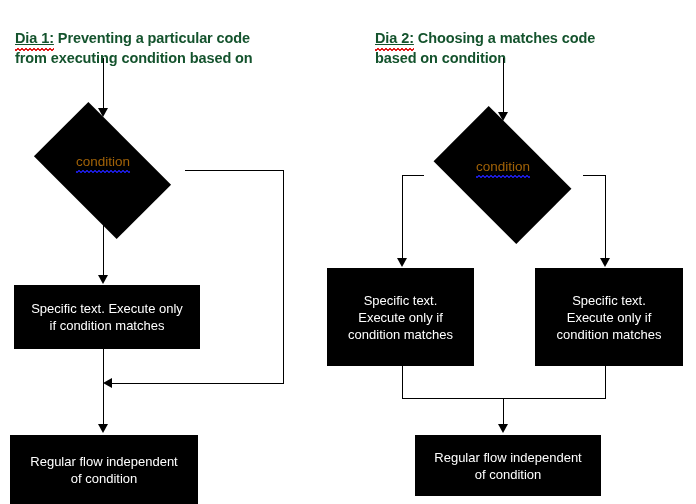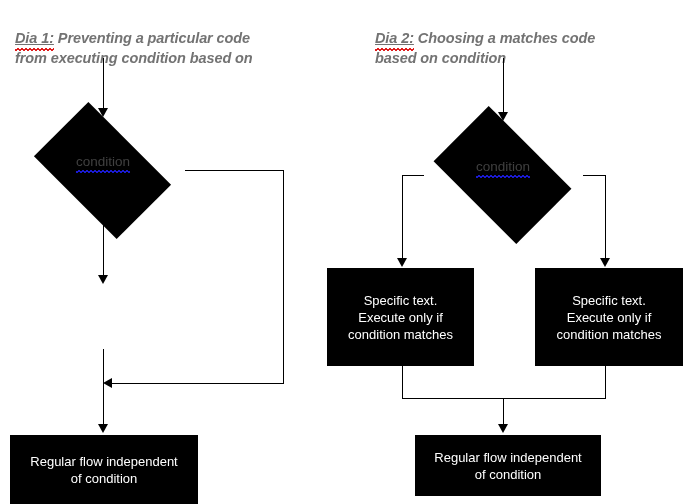--- a/index.html
+++ b/index.html
@@ -17,24 +17,23 @@
     width: 696px;
     height: 504px;
     background: #ffffff;
     overflow: hidden;
   }
 
   
   .title {
     position: absolute;
     font-weight: bold;
-    font-style: italic;
     font-size: 14.5px;
     line-height: 20px;
-    color: #737373;
+    color: #14532d;
     letter-spacing: -0.1px;
     white-space: pre-line;
   }
   .title .lead {
     text-decoration: underline;
     text-decoration-skip-ink: none;
     position: relative;
     display: inline-block;
   }
   
@@ -52,21 +51,21 @@
   }
 
   
   .diamond {
     position: absolute;
     background: #000000;
     transform: rotate(45deg);
   }
   .diamond-label {
     position: absolute;
-    color: #404040;
+    color: #a16207;
     font-size: 13.5px;
     line-height: 16px;
     white-space: nowrap;
     text-align: center;
   }
   .diamond-label .squiggle-blue {
     position: absolute;
     left: 0;
     right: 0;
     bottom: -3px;
@@ -137,20 +136,22 @@
   <div class="diamond-label" style="left:43px; top:154px; width:120px;">
     <span style="position:relative; display:inline-block;">
       <span>condition</span>
       <span class="squiggle-blue"></span>
     </span>
   </div>
 
   <div class="vline" style="left:103px; top:224px; height:52px;"></div>
   <div class="arrow-down" style="left:98px; top:275px;"></div>
 
+  <div class="pbox" style="left:14px; top:285px; width:186px; height:64px;">Specific text. Execute only
+if condition matches</div>
 
   <div class="hline" style="left:185px; top:170px; width:98px;"></div>
   <div class="vline" style="left:283px; top:170px; height:213px;"></div>
   <div class="hline" style="left:110px; top:383px; width:174px;"></div>
   <div class="arrow-left" style="left:103px; top:378px;"></div>
 
   <div class="vline" style="left:103px; top:349px; height:34px;"></div>
 
   <div class="vline" style="left:103px; top:383px; height:43px;"></div>
   <div class="arrow-down" style="left:98px; top:424px;"></div>

